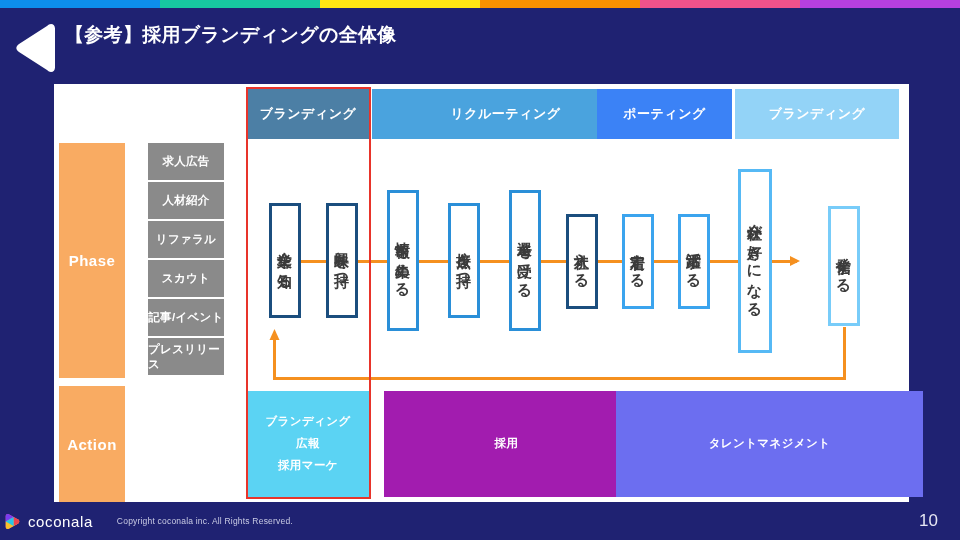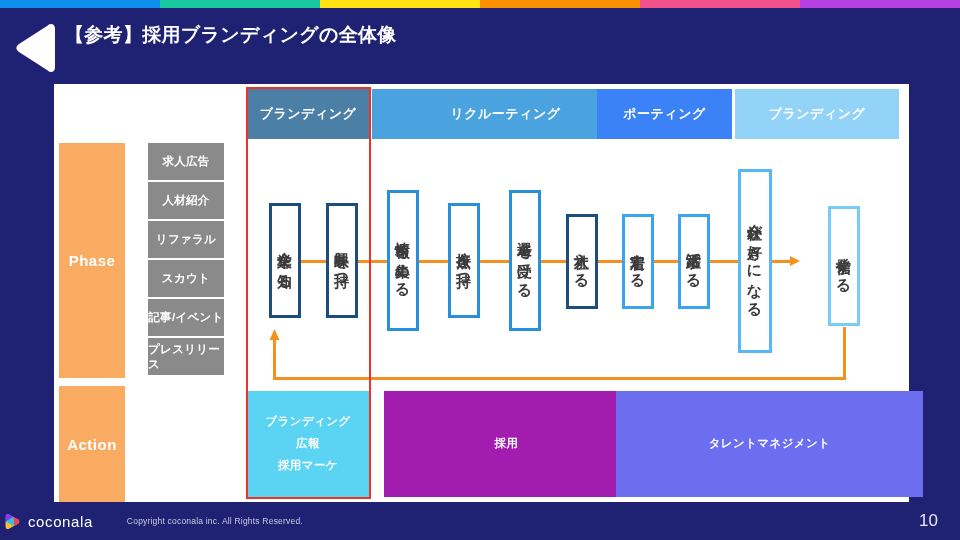--- a/index.html
+++ b/index.html
@@ -124,21 +124,21 @@
     width: 960px; height: 38px;
     display: flex; align-items: center;
     padding-left: 4px;
   }
   .logo-mark { width: 17px; height: 17px; flex: 0 0 17px; }
   .logo-word {
     color: #ffffff; font-size: 15px; letter-spacing: 0.6px;
     margin-left: 7px; font-weight: normal;
   }
   .copyright {
-    color: #c9cbe4; font-size: 8.5px; margin-left: 34px;
+    color: #c9cbe4; font-size: 8.5px; margin-left: 24px;
     letter-spacing: 0.2px;
   }
   .pagenum {
     position: absolute; right: 22px; bottom: 9px;
     color: #e6e7f3; font-size: 17px;
   }
 </style>
 </head>
 <body>
 

